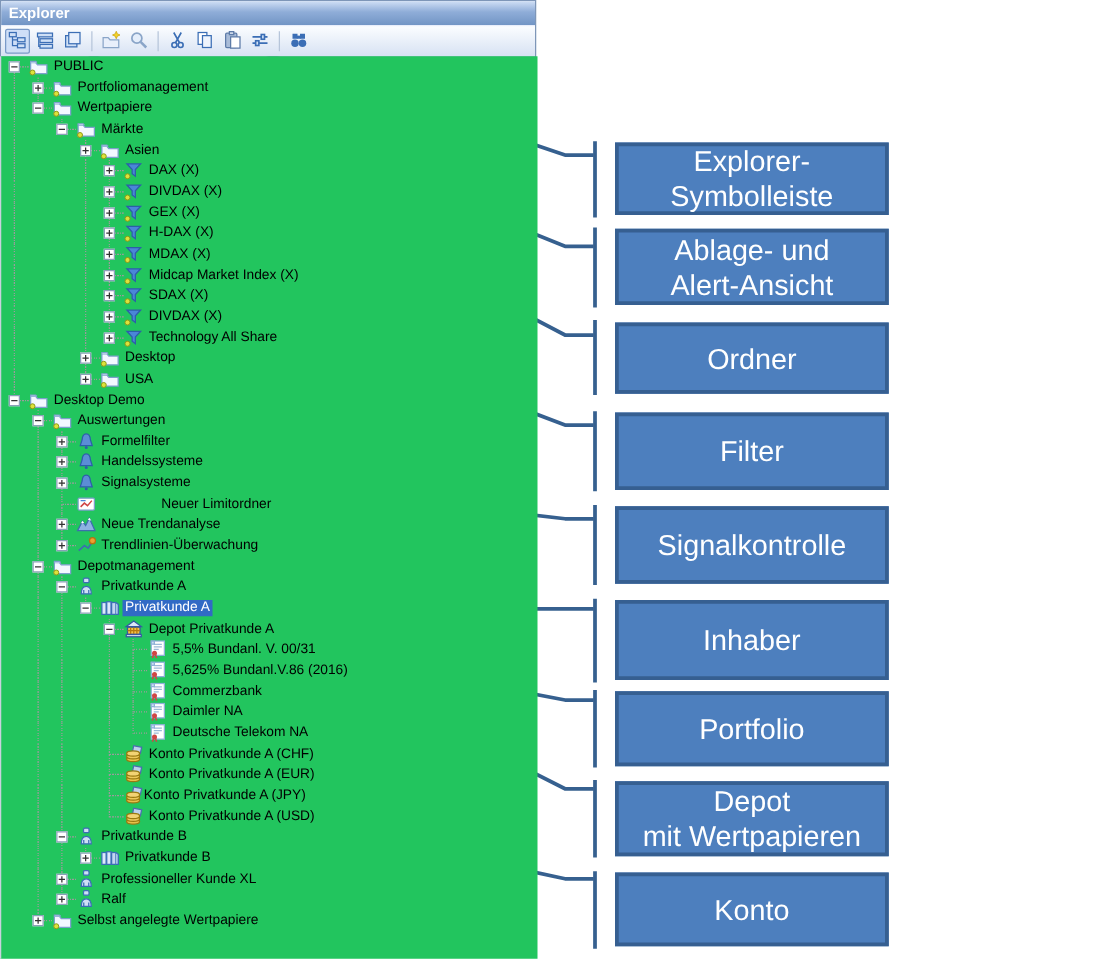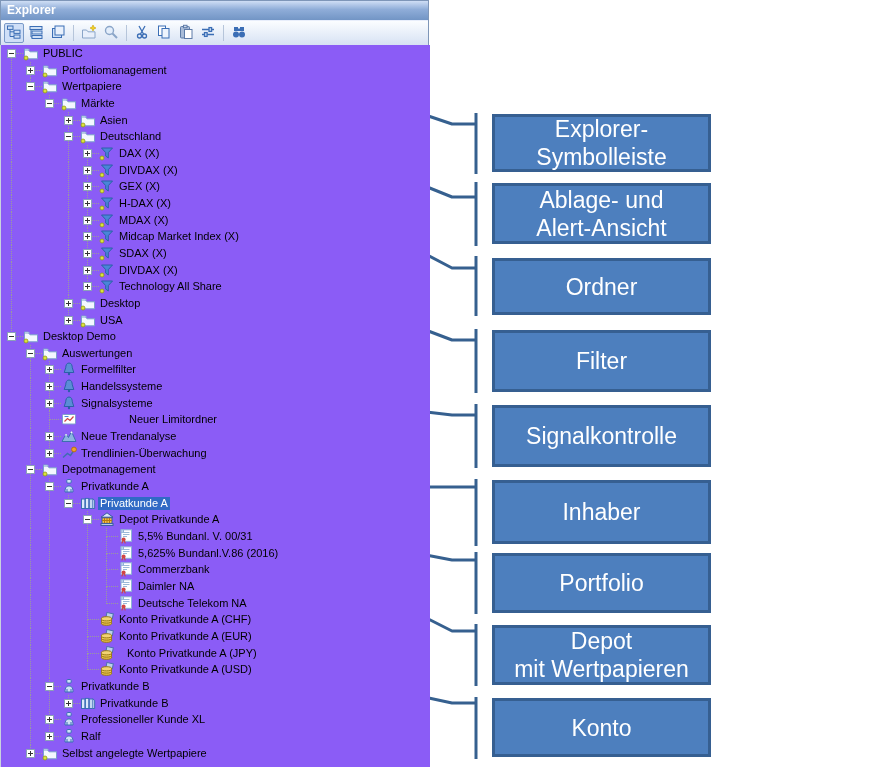--- a/index.html
+++ b/index.html
@@ -12,21 +12,21 @@
   .titlebar{height:19px;background:linear-gradient(#cfdef5,#8fadd8 45%,#7295c5);
             color:#fff;font-size:12px;font-weight:bold;line-height:19px;padding:0 6px;}
   .toolbar{height:24px;background:linear-gradient(#fbfdff,#d7e2f3);
            border-top:1px solid #e8eefb;display:flex;align-items:center;padding:0 3px;gap:2px;}
   .tbtn{width:20px;height:20px;display:flex;align-items:center;justify-content:center;
         border:1px solid transparent;border-radius:2px;background:transparent;padding:0;}
   .tbtn.active{background:#cfdff7;border-color:#7a9ac8;}
   .tsep{width:1px;height:16px;background:#b6c5da;margin:0 3px;}
 
   
-  .tree{position:absolute;left:0;top:45px;width:429px;height:722px;background:#8b5cf6;
+  .tree{position:absolute;left:0;top:45px;width:429px;height:722px;background:#22c55e;
         border-left:1px solid #c9d2de;}
   .tree-row{position:relative;height:16.667px;}
   .vg{position:absolute;width:1px;
       background:repeating-linear-gradient(to bottom,#9b9b9b 0 1px,transparent 1px 2px);}
   .hg{position:absolute;height:1px;top:8px;
       background:repeating-linear-gradient(to right,#9b9b9b 0 1px,transparent 1px 2px);}
   .exp{position:absolute;top:4px;width:9px;height:9px;background:#fff;
        border:1px solid #8aa0b8;box-sizing:border-box;}
   .exp i{position:absolute;background:#333;}
   .exp .h{left:1px;top:3px;width:5px;height:1px;}
@@ -244,37 +244,20 @@
           <svg width="16" height="16" viewBox="0 0 16 16">
             <path d="M1.5 5 h4 l1.5 1.8 h7.5 v7 H1.5 z" fill="#f3f8ff" stroke="#7da0cc"></path>
             <path d="M1.5 5 V4 h4 l1 1" fill="#e4eefb" stroke="#7da0cc"></path>
             <circle cx="3" cy="13" r="2" fill="#dce23c" stroke="#8f9a15" stroke-width="0.8"></circle>
           </svg>
         </span>
         <span class="tlabel" style="left: 97px;">Asien</span>
       </div>
       <div class="tree-row">
         <div class="vg" style="left: 10px; top: 0px; height: 100%;"></div>
-        <div class="vg" style="left: 67px; top: 0px; height: 9px;"></div>
-        <div class="vg" style="left: 67px; top: 9px; height: calc(100% - 9px);"></div>
-        <div class="hg" style="left: 68px; width: 11px;"></div>
-        <div class="exp" style="left: 63px;">
-          <i class="h"></i>
-        </div>
-        <span class="ticon" style="left: 79px;">
-          <svg width="16" height="16" viewBox="0 0 16 16">
-            <path d="M1.5 5 h4 l1.5 1.8 h7.5 v7 H1.5 z" fill="#f3f8ff" stroke="#7da0cc"></path>
-            <path d="M1.5 5 V4 h4 l1 1" fill="#e4eefb" stroke="#7da0cc"></path>
-            <circle cx="3" cy="13" r="2" fill="#dce23c" stroke="#8f9a15" stroke-width="0.8"></circle>
-          </svg>
-        </span>
-        <span class="tlabel" style="left: 97px;">Deutschland</span>
-      </div>
-      <div class="tree-row">
-        <div class="vg" style="left: 10px; top: 0px; height: 100%;"></div>
         <div class="vg" style="left: 67px; top: 0px; height: 100%;"></div>
         <div class="vg" style="left: 86px; top: 0px; height: 9px;"></div>
         <div class="vg" style="left: 86px; top: 9px; height: calc(100% - 9px);"></div>
         <div class="hg" style="left: 87px; width: 11px;"></div>
         <div class="exp" style="left: 82px;">
           <i class="h"></i>
           <i class="v"></i>
         </div>
         <span class="ticon" style="left: 98px;">
           <svg width="16" height="16" viewBox="0 0 16 16">
@@ -797,21 +780,21 @@
         <span class="ticon" style="left: 98px;">
           <svg width="16" height="16" viewBox="0 0 16 16">
             <rect x="7.5" y="2" width="6.5" height="5" fill="#bcd0ec" stroke="#4a6fae" transform="rotate(12 10 4)"></rect>
             <g stroke="#9a7a10">
               <ellipse cx="7.5" cy="12.2" rx="5.2" ry="2.1" fill="#e8c04a"></ellipse>
               <ellipse cx="7.5" cy="10" rx="5.2" ry="2.1" fill="#edc95c"></ellipse>
               <ellipse cx="7.5" cy="7.8" rx="5.2" ry="2.1" fill="#f2d374"></ellipse>
             </g>
           </svg>
         </span>
-        <span class="tlabel" style="left: 124px;">Konto Privatkunde A (JPY)</span>
+        <span class="tlabel" style="left: 112px;">Konto Privatkunde A (JPY)</span>
       </div>
       <div class="tree-row">
         <div class="vg" style="left: 29px; top: 0px; height: 100%;"></div>
         <div class="vg" style="left: 48px; top: 0px; height: 100%;"></div>
         <div class="vg" style="left: 86px; top: 0px; height: 9px;"></div>
         <div class="hg" style="left: 87px; width: 11px;"></div>
         <span class="ticon" style="left: 98px;">
           <svg width="16" height="16" viewBox="0 0 16 16">
             <rect x="7.5" y="2" width="6.5" height="5" fill="#bcd0ec" stroke="#4a6fae" transform="rotate(12 10 4)"></rect>
             <g stroke="#9a7a10">

